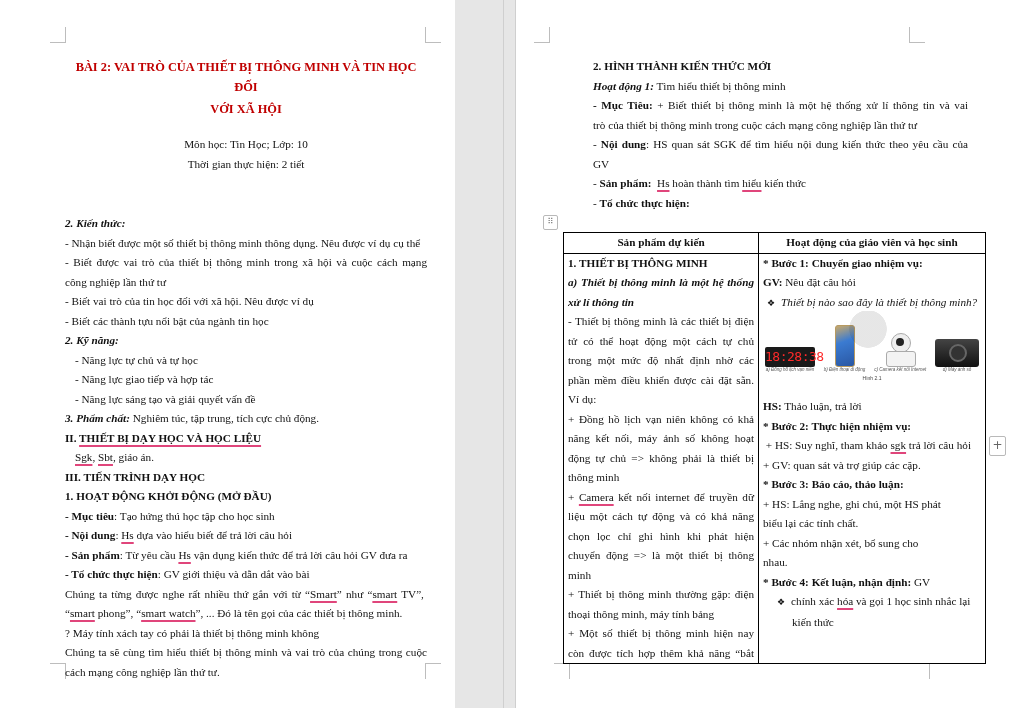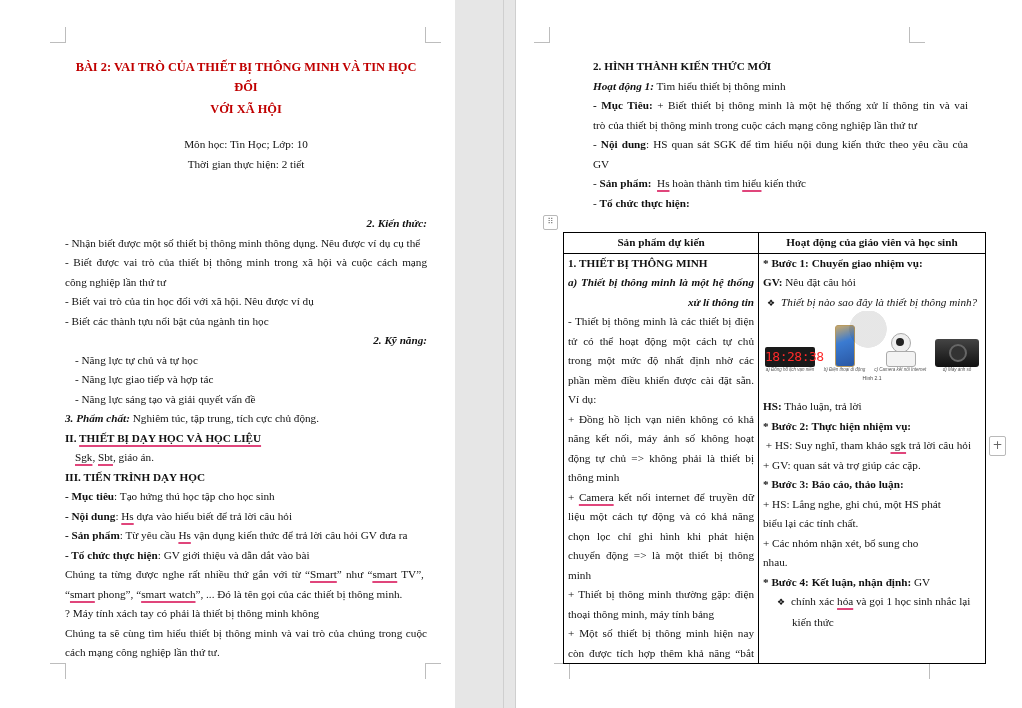--- a/index.html
+++ b/index.html
@@ -19,21 +19,21 @@
   .crop.tl { border-right-width:1px; border-bottom-width:1px; }
   .crop.tr { border-left-width:1px; border-bottom-width:1px; }
   .crop.bl { border-right-width:1px; border-top-width:1px; }
   .crop.br { border-left-width:1px; border-top-width:1px; }
 
   .content { position:absolute; font-size:11.2px; line-height:19.5px; }
   .l { white-space:nowrap; }
   .just { text-align:justify; text-align-last:justify; white-space:normal; }
   .b { font-weight:bold; }
   .i { font-style:italic; }
-  .bi { font-weight:bold; font-style:italic;text-align:right; }
+  .bi { font-weight:bold; font-style:italic; }
   .center { text-align:center; }
   .ind { padding-left:10px; }
   .sq { text-decoration:underline; text-decoration-color:#e0457b; text-decoration-thickness:2px; text-underline-offset:3px; }
   .title { font-size:12.4px; font-weight:bold; color:#c00000; text-align:center; line-height:20px; }
 
   
   table.lesson {
     position:absolute; left:47px; top:232px; width:423px;
     border-collapse:collapse; font-size:11.2px; line-height:19.5px;
   }
@@ -100,20 +100,21 @@
     <div class="bi">2. Kỹ năng:</div>
     <div class="l ind">- Năng lực tự chủ và tự học</div>
     <div class="l ind">- Năng lực giao tiếp và hợp tác</div>
     <div class="l ind">- Năng lực sáng tạo và giải quyết vấn đề</div>
     <div class="l"><span class="bi">3. Phẩm chất:</span><span> Nghiêm túc, tập trung, tích cực chủ động.</span></div>
 
     <div class="l b"><span>II. </span><span class="sq">THIẾT BỊ DẠY HỌC VÀ HỌC LIỆU</span></div>
     <div class="l ind"><span class="sq">Sgk</span><span>, </span><span class="sq">Sbt</span><span>, giáo án.</span></div>
 
     <div class="b">III. TIẾN TRÌNH DẠY HỌC</div>
+    <div class="b">1. HOẠT ĐỘNG KHỞI ĐỘNG (MỞ ĐẦU)</div>
     <div class="l"><span class="b">- Mục tiêu</span><span>: Tạo hứng thú học tập cho học sinh</span></div>
     <div class="l"><span class="b">- Nội dung</span><span>: </span><span class="sq">Hs</span><span> dựa vào hiểu biết để trả lời câu hỏi</span></div>
     <div class="l"><span class="b">- Sản phẩm</span><span>: Từ yêu cầu </span><span class="sq">Hs</span><span> vận dụng kiến thức để trả lời câu hỏi GV đưa ra</span></div>
     <div class="l"><span class="b">- Tổ chức thực hiện</span><span>: GV giới thiệu và dẫn dắt vào bài</span></div>
     <div class="l" style="word-spacing:1.4px;"><span>Chúng ta từng được nghe rất nhiều thứ gắn với từ “</span><span class="sq">Smart</span><span>” như “</span><span class="sq">smart</span><span> TV”,</span></div>
     <div class="l"><span>“</span><span class="sq">smart</span><span> phong”, “</span><span class="sq">smart watch</span><span>”, ... Đó là tên gọi của các thiết bị thông minh.</span></div>
     <div class="l">? Máy tính xách tay có phải là thiết bị thông minh không</div>
     <div class="just">Chúng ta sẽ cùng tìm hiểu thiết bị thông minh và vai trò của chúng trong cuộc</div>
     <div class="l">cách mạng công nghiệp lần thứ tư.</div>
   </div>

